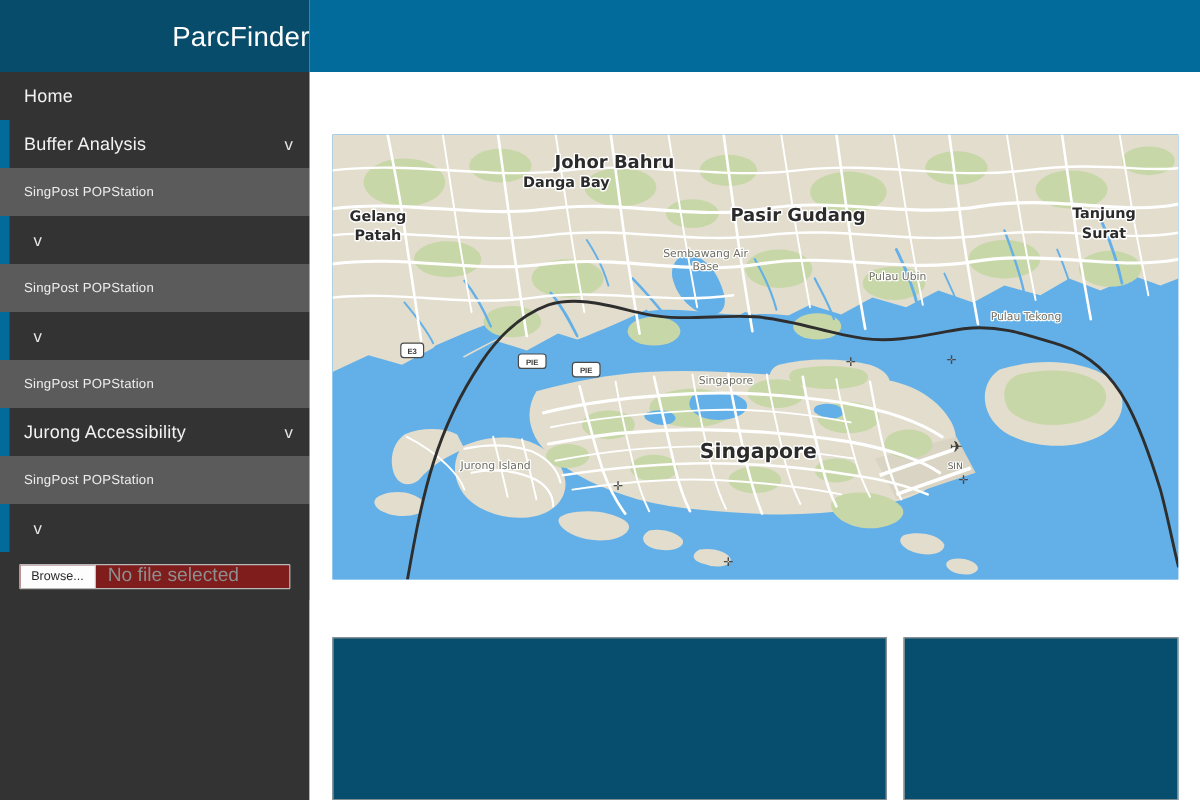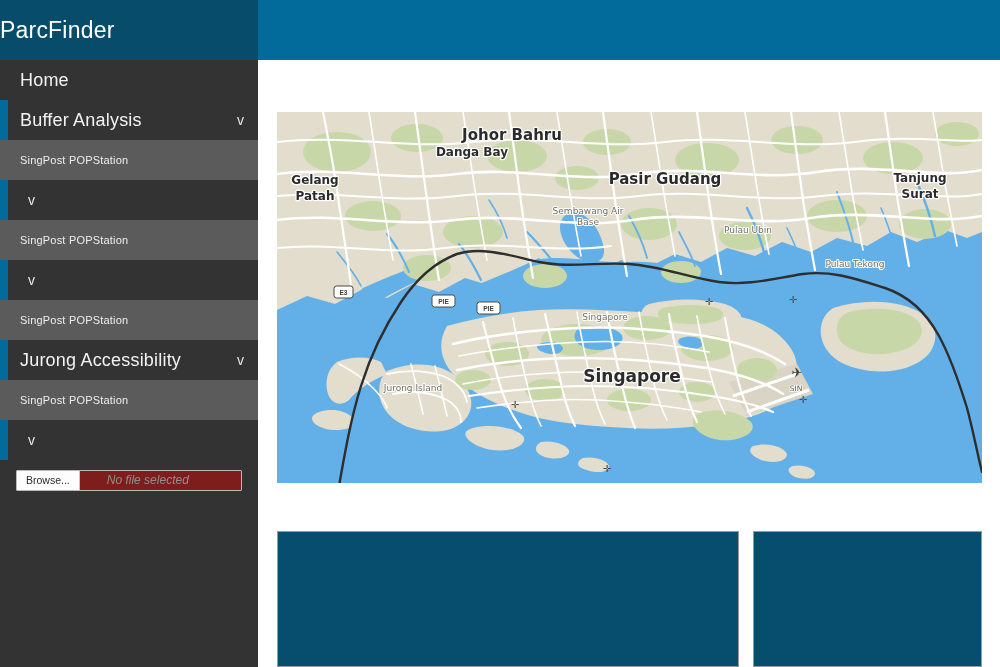--- a/index.html
+++ b/index.html
@@ -9,21 +9,21 @@
     font-family: "Liberation Sans", sans-serif;
     overflow: hidden;
   }
   #app { position: relative; width: 1000px; height: 667px; }
 
   
   .header { position: absolute; top: 0; left: 0; width: 1000px; height: 60px; }
   .header-brandzone {
     position: absolute; top: 0; left: 0; width: 258px; height: 60px;
     background: #084c6b;
-    display: flex; align-items: center; justify-content: flex-start;
+    display: flex; align-items: center; justify-content: flex-end;
   }
   .header-bar {
     position: absolute; top: 0; left: 258px; width: 742px; height: 60px;
     background: #036b9b;
   }
   .brand-title {
     color: #ffffff; font-size: 23px; font-weight: 400;
     letter-spacing: .2px; white-space: nowrap;
   }
 
@@ -36,21 +36,21 @@
     position: relative; height: 40px; display: flex; align-items: center;
     background: #333333; cursor: pointer;
   }
   .nav-item.plain { padding-left: 20px; }
   .nav-item.parent { padding-left: 20px; padding-right: 14px; gap: 30px; }
   .nav-item.parent::before {
     content: ""; position: absolute; left: 0; top: 0;
     width: 8px; height: 40px; background: #036b9b;
   }
   .nav-label {
-    color: #f2f2f2; font-size: 18px; font-weight: 400;
+    color: #f2f2f2; font-size: 15px; font-weight: 400;
     letter-spacing: .2px; white-space: nowrap; flex: 1;
   }
   .nav-chevron {
     color: #e6e6e6; font-size: 14px; line-height: 1;
     margin-left: 8px; user-select: none;
   }
   .nav-subitem {
     height: 40px; display: flex; align-items: center;
     padding-left: 20px; background: #5b5b5b; cursor: pointer;
   }
@@ -67,22 +67,22 @@
     display: flex; align-items: stretch; height: 21px; width: 100%;
     background: #7f1d1d; border: 1px solid #b9b9b9; border-radius: 1px;
     overflow: hidden;
   }
   .file-browse {
     display: flex; align-items: center; padding: 0 9px;
     background: #fdfdfd; border-right: 1px solid #c3c3c3;
     color: #2a2a2a; font-size: 10.5px; white-space: nowrap;
   }
   .file-name {
-    display: flex; align-items: center; padding: 0 27px;
-    color: #8e8e8e; font-size: 12px; white-space: nowrap; font-style: italic;
+    display: flex; align-items: center; padding: 0 10px;
+    color: #8e8e8e; font-size: 16px; white-space: nowrap;
   }
 
   
   .content {
     position: absolute; top: 60px; left: 258px;
     width: 742px; height: 607px; background: #ffffff;
   }
 
   
   .map-frame {

